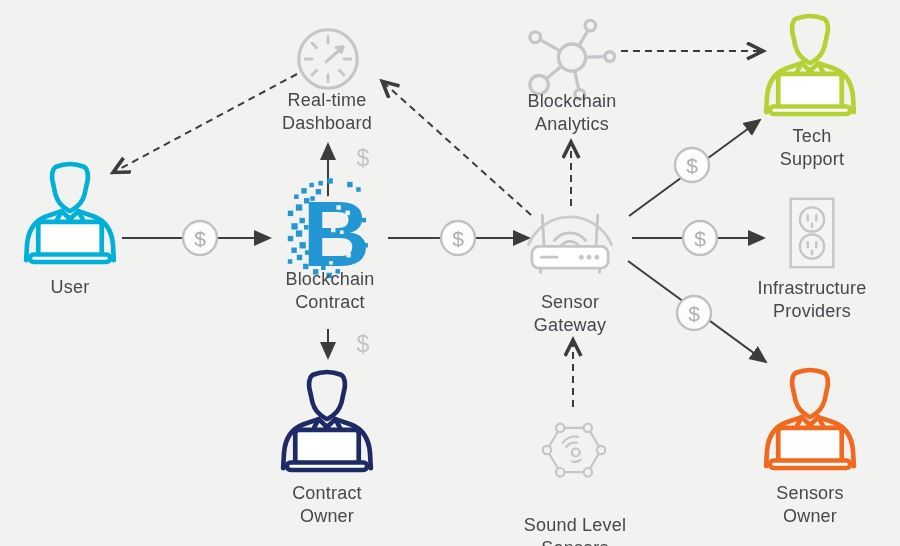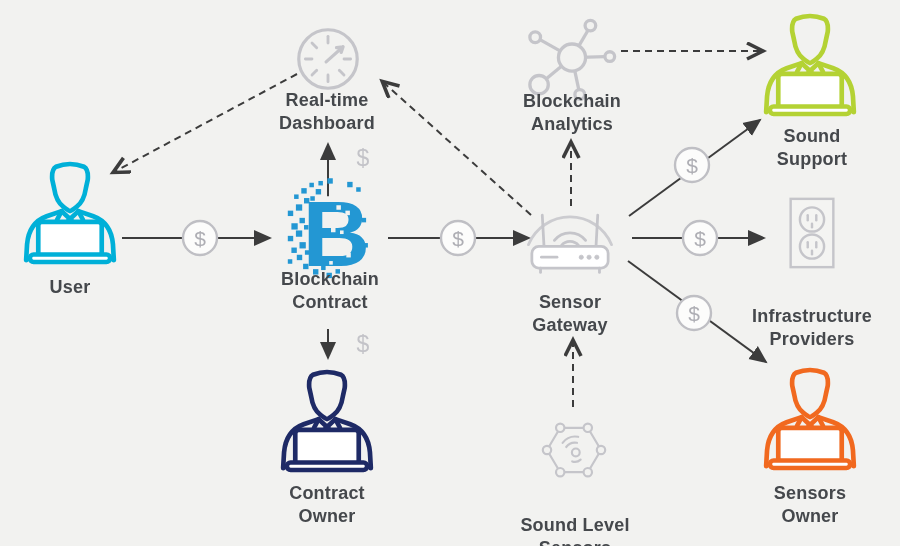--- a/index.html
+++ b/index.html
@@ -9,21 +9,21 @@
   *{margin:0;padding:0;box-sizing:border-box;}
   html,body{background:#fff;}
   #stage{
     position:relative;width:900px;height:546px;background:var(--bg);
     overflow:hidden;font-family:"Liberation Sans", sans-serif;
   }
   #edges{position:absolute;left:0;top:0;z-index:1;}
   .node{position:absolute;z-index:2;display:flex;flex-direction:column;align-items:center;}
   .label{
     position:absolute;width:170px;text-align:center;white-space:pre-line;
-    font-size:18px;font-weight:bold;letter-spacing:.2px;color:var(--text);line-height:23px;z-index:3;
+    font-size:18px;font-weight:normal;letter-spacing:.2px;color:var(--text);line-height:23px;z-index:3;
   }
   svg{display:block;}
   .money-text{font-size:21px;fill:var(--money-gray);font-weight:normal;}
   .money-plain{font-size:23px;fill:#c3c3c8;}
   .gray-icon path,.gray-icon circle,.gray-icon rect,.gray-icon line{stroke:var(--icon-gray);}
   
   .p-cyan   .stroke{stroke:var(--cyan);}
   .p-lime   .stroke{stroke:var(--lime);}
   .p-navy   .stroke{stroke:var(--navy);}
   .p-orange .stroke{stroke:var(--orange);}
@@ -198,21 +198,21 @@
       <g fill="none" stroke-width="5" stroke-linecap="round" stroke-linejoin="round">
         <path class="stroke" d="M13,107 L14,90 Q16,67 35,60 L51,54.5 L60,63 L69,54.5 L85,60 Q104,67 106,90 L107,107"></path>
         <path class="stroke" d="M51,54.5 L46,64 M69,54.5 L74,64"></path>
         <path class="stroke" d="M60,63 L66,69 L60,75 L54,69 Z"></path>
         <rect class="stroke" x="26" y="66" width="68" height="37" rx="4" fill="#ffffff"></rect>
         <rect class="stroke" x="17" y="101" width="86" height="8" rx="4" fill="#ffffff"></rect>
         <path class="stroke" d="M45,7 Q60,1 75,7 Q80,10 79,21 L77,30 Q75,44 67,50 Q61,54.5 60,54.5 Q59,54.5 53,50 Q45,44 43,30 L41,21 Q40,10 45,7 Z"></path>
       </g>
     </svg>
   </div>
-  <div class="label" style="left:727px;top:125px;">Sound
+  <div class="label" style="left:727px;top:125px;">Tech
 Support</div>
 
   <div class="node" style="left:518px;top:196px;">
     <svg width="104" height="80" viewBox="0 0 120 92" class="gray-icon">
       <g fill="none" stroke-width="3.2" stroke-linecap="round" stroke-linejoin="round">
         <path d="M12,56 A52,52 0 0 1 108,56" opacity="0.85"></path>
         <line x1="30" y1="58" x2="28" y2="22"></line>
         <line x1="90" y1="58" x2="92" y2="22"></line>
         <path d="M42,51 A23,23 0 0 1 78,51"></path>
         <path d="M50,57 A13,13 0 0 1 70,57"></path>
@@ -239,21 +239,21 @@
         <circle cx="35" cy="71" r="17"></circle>
         <line x1="29" y1="27" x2="29" y2="34"></line>
           <line x1="41" y1="27" x2="41" y2="34"></line>
         <line x1="35" y1="39" x2="35" y2="44"></line>
         <line x1="29" y1="65" x2="29" y2="72"></line>
           <line x1="41" y1="65" x2="41" y2="72"></line>
         <line x1="35" y1="77" x2="35" y2="82"></line>
       </g>
     </svg>
   </div>
-  <div class="label" style="left:727px;top:277px;margin-top:28px;">Infrastructure
+  <div class="label" style="left:727px;top:277px;">Infrastructure
 Providers</div>
 
   <div class="node" style="left:271px;top:368px;">
     <svg width="112" height="105" viewBox="0 0 120 112" class="p-navy">
       <g fill="none" stroke-width="5" stroke-linecap="round" stroke-linejoin="round">
         <path class="stroke" d="M13,107 L14,90 Q16,67 35,60 L51,54.5 L60,63 L69,54.5 L85,60 Q104,67 106,90 L107,107"></path>
         <path class="stroke" d="M51,54.5 L46,64 M69,54.5 L74,64"></path>
         <path class="stroke" d="M60,63 L66,69 L60,75 L54,69 Z"></path>
         <rect class="stroke" x="26" y="66" width="68" height="37" rx="4" fill="#ffffff"></rect>
         <rect class="stroke" x="17" y="101" width="86" height="8" rx="4" fill="#ffffff"></rect>

